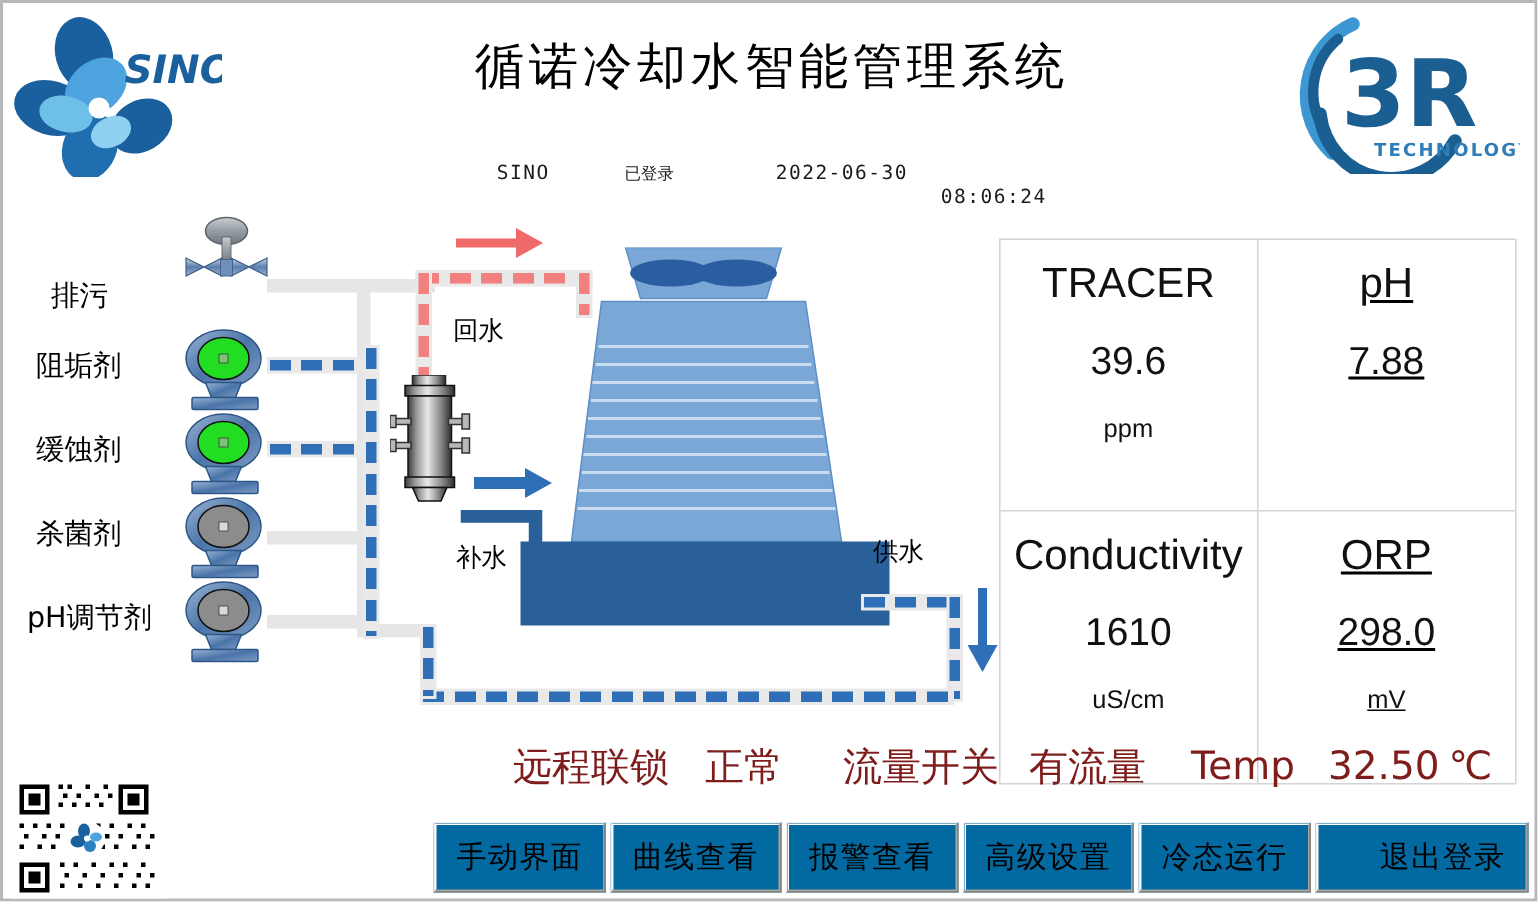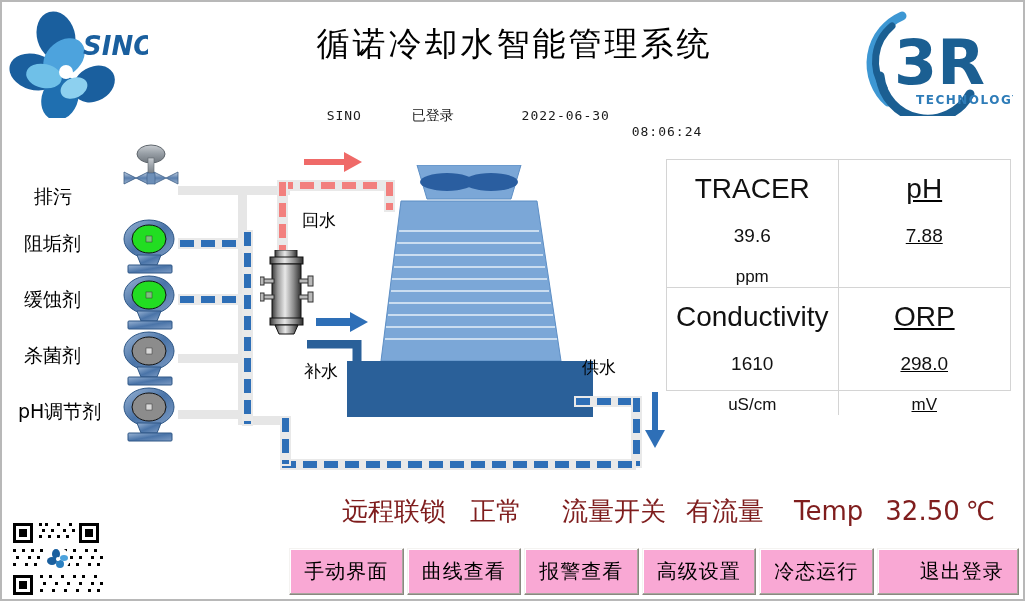--- a/index.html
+++ b/index.html
@@ -26,21 +26,21 @@
     font-size: 33px; color: #000; letter-spacing: 3px;
     font-family: "DejaVu Sans", sans-serif;
   }
   #statusline {
     position: absolute; left: 0; top: 90px; width: 1025px;
     text-align: center; font-size: 13px; color: #1a1a1a;
     font-family: "DejaVu Sans Mono", monospace;
   }
   #statusline span { display: inline-block; vertical-align: middle; }
   .sl-user { margin-right: 42px; letter-spacing: 1px; }
-  .sl-login { margin-right: 60px; font-family: "DejaVu Sans", sans-serif; font-size: 14px; }
+  .sl-login { margin-right: 60px; font-family: "DejaVu Sans", sans-serif; font-size: 11px; }
   .sl-date { letter-spacing: 1px; margin-right: 14px; }
   .sl-time { letter-spacing: 1px; margin-top: 32px; }
   #logo3r { position: absolute; right: 10px; top: 4px; width: 155px; height: 110px; }
 
   
   .feed-label {
     position: absolute; font-size: 19px; color: #000;
     font-family: "DejaVu Sans", sans-serif; white-space: nowrap;
   }
   .valve, .pump { position: absolute; }
@@ -73,38 +73,38 @@
 
   
   .flow-label {
     position: absolute; font-size: 17px; color: #000;
     font-family: "DejaVu Sans", sans-serif; white-space: nowrap;
   }
 
   
   #panel {
     position: absolute; left: 664px; top: 157px;
-    width: 345px; height: 232px;
+    width: 345px; height: 364px;
     border: 1px solid #d4d4d4;
     display: grid;
     grid-template-columns: 1fr 1fr;
     grid-template-rows: 1fr 1fr;
     background: #fff;
   }
   .cell {
     display: flex; flex-direction: column;
     align-items: center; justify-content: flex-start;
     padding-top: 14px;
     border-right: 1px solid #d4d4d4;
     border-bottom: 1px solid #d4d4d4;
   }
   .cell:nth-child(2), .cell:nth-child(4) { border-right: none; text-decoration: underline; }
   .cell:nth-child(3), .cell:nth-child(4) { border-bottom: none; }
   .cell-name { font-size: 28px; color: #111; line-height: 1.1; }
-  .cell-val  { font-size: 19px; color: #111; margin-top: 20px; }
+  .cell-val  { font-size: 26px; color: #111; margin-top: 20px; }
   .cell-unit { font-size: 17px; color: #111; margin-top: 20px; }
 
   
   #botstatus {
     position: absolute; left: 340px; top: 492px; width: 680px; height: 34px;
     display: flex; align-items: center; gap: 0;
     font-family: "DejaVu Sans", sans-serif;
   }
   #botstatus span { font-size: 26px; color: #7f1d1d; white-space: nowrap; }
   .gap-a { margin-right: 24px; }
@@ -116,21 +116,21 @@
 
   
   #buttonbar {
     position: absolute; left: 287px; top: 546px;
     width: 730px; height: 47px;
     display: flex;
   }
   .navbtn {
     flex: 1;
     margin-right: 3px;
-    background: #f9a8d4;
+    background: #0369a1;
     border: 1px solid #f4f3f1;
     border-right-color: #8a8880;
     border-bottom-color: #8a8880;
     box-shadow: inset -1px -1px 0 #a9a69f, inset 1px 1px 0 #ffffff;
     display: flex; align-items: center; justify-content: center;
     font-size: 20px; color: #000;
     font-family: "DejaVu Sans", sans-serif;
     cursor: pointer; letter-spacing: 1px;
   }
   .navbtn:last-child { margin-right: 0; padding-left: 28px; }

